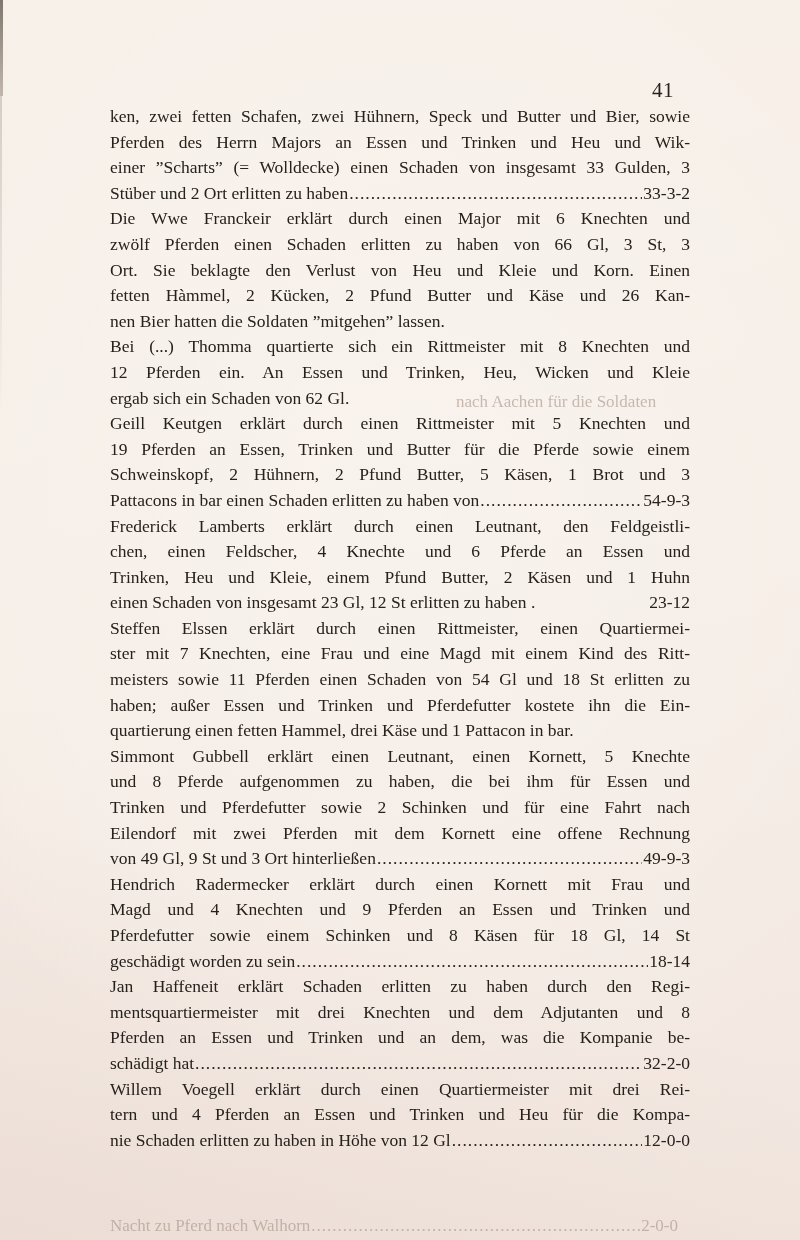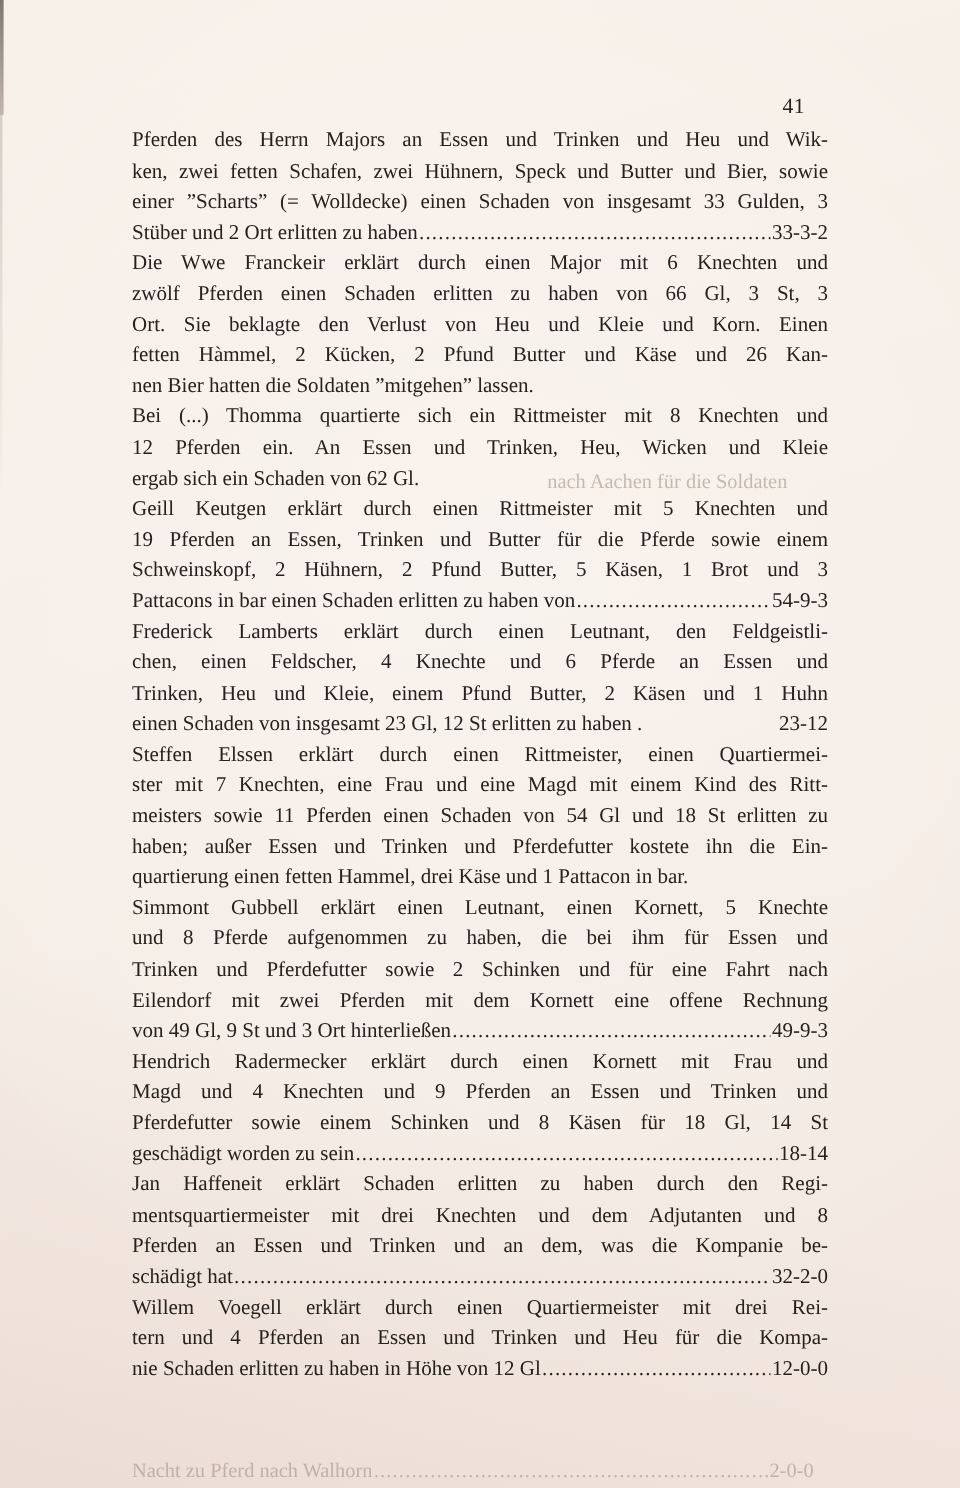--- a/index.html
+++ b/index.html
@@ -19,21 +19,21 @@
   .edge-strip{
     position:absolute;left:0;top:0;width:3px;height:96px;
     background:linear-gradient(#6a6259,#b7aca2);opacity:.85;
   }
   .edge-strip-faint{
     position:absolute;left:0;top:96px;width:2px;height:320px;
     background:linear-gradient(rgba(150,138,127,.35),rgba(150,138,127,0));
   }
   .page-number{
     position:absolute;left:652px;top:78px;width:40px;
-    font-size:18px;letter-spacing:.5px;text-align:left;
+    font-size:21px;letter-spacing:.5px;text-align:left;
   }
   .text-block{
     position:absolute;left:110px;top:104px;width:580px;
     font-size:17.5px;line-height:25.6px;
     text-rendering:optimizeLegibility;
   }
   .line{height:25.6px;overflow:hidden;}
   .line.justify{text-align:justify;text-align-last:justify;text-justify:inter-word;}
   .line.left{text-align:left;}
   .line.leader,.line.leader-gap{display:flex;align-items:flex-start;font-family:Liberation Serif, serif;}
@@ -51,22 +51,22 @@
 </style>
 </head>
 <body>
 
 <div class="page">
   <div class="vignette"></div>
   <div class="edge-strip"></div>
   <div class="edge-strip-faint"></div>
   <div class="page-number">41</div>
   <div class="text-block">
+      <div class="line justify">ken, zwei fetten Schafen, zwei Hühnern, Speck und Butter und Bier, sowie</div>
       <div class="line justify">Pferden des Herrn Majors an Essen und Trinken und Heu und Wik-</div>
-      <div class="line justify">ken, zwei fetten Schafen, zwei Hühnern, Speck und Butter und Bier, sowie</div>
       <div class="line justify">einer ”Scharts” (= Wolldecke) einen Schaden von insgesamt 33 Gulden, 3</div>
       <div class="line leader">
         <span class="lt">Stüber und 2 Ort erlitten zu haben</span>
         <span class="dots">................................................................................................................................................................</span>
         <span class="amt">33-3-2</span>
       </div>
       <div class="line justify">Die <b>Wwe Franckeir</b> erklärt durch einen Major mit 6 Knechten und</div>
       <div class="line justify">zwölf Pferden einen Schaden erlitten zu haben von 66 Gl, 3 St, 3</div>
       <div class="line justify">Ort. Sie beklagte den Verlust von Heu und Kleie und Korn. Einen</div>
       <div class="line justify">fetten Hàmmel, 2 Kücken, 2 Pfund Butter und Käse und 26 Kan-</div>

